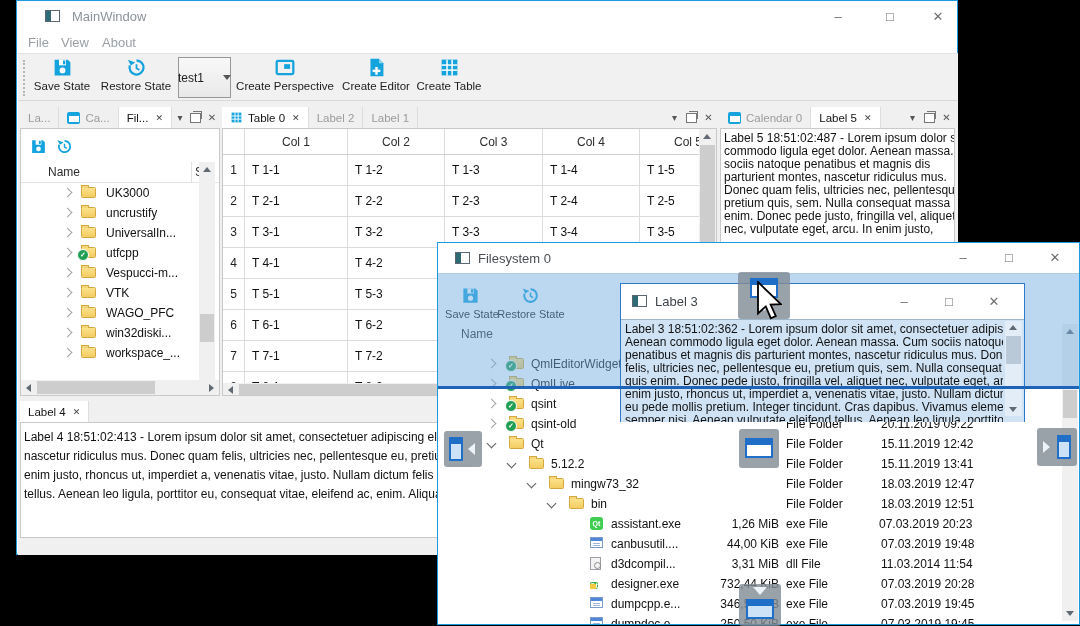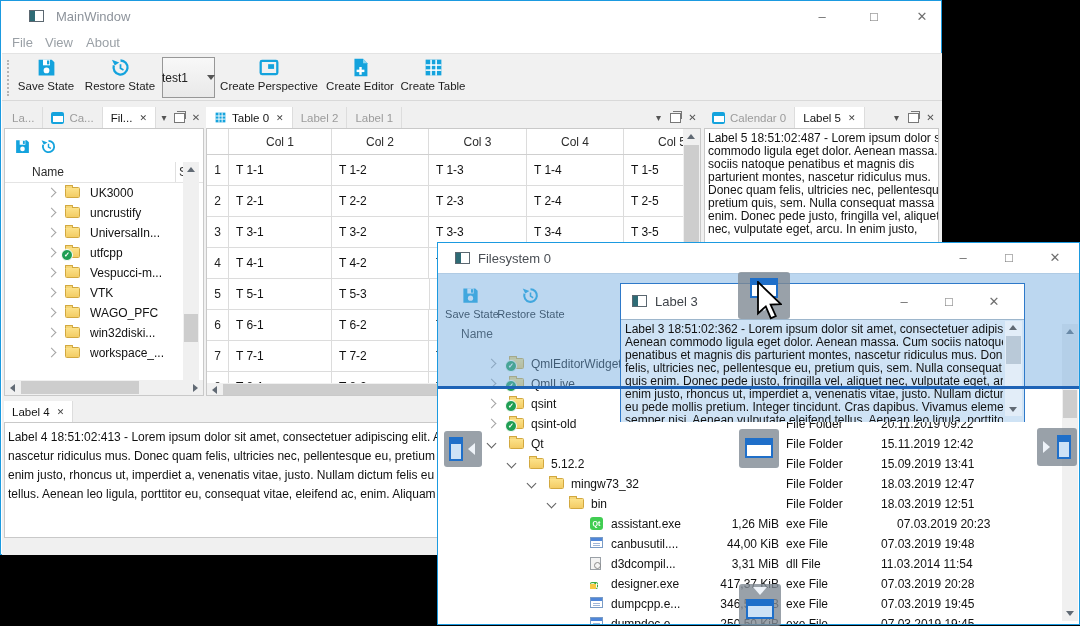--- a/index.html
+++ b/index.html
@@ -92,21 +92,21 @@
   .wtri.right{border-top:6px solid transparent;border-bottom:6px solid transparent;border-left:7px solid #eef3f9;}
   #cursor{position:absolute;z-index:90;}
   .fs-row-size{position:absolute;top:3px;width:121px;text-align:right;white-space:nowrap;}
   .fs-col{position:absolute;top:3px;white-space:nowrap;}
 </style>
 </head>
 <body>
 
 <div id="stage">
 
-  <div class="win" id="main-window" style="left:0;top:0;width:942px;height:555px;">
+  <div class="win" id="main-window" style="left:16px;top:0;width:942px;height:555px;">
     <div class="titlebar">
       <span class="ico-app" style="left:28px;top:9px;"></span>
       <span class="wtitle" style="left:55px;top:8px;color:#8d939b;">MainWindow</span>
       <span class="winbtn" style="left:808px;top:7px;">–</span>
       <span class="winbtn" style="left:860px;top:7px;">□</span>
       <span class="winbtn" style="left:908px;top:7px;">✕</span>
     </div>
     <div class="abs" style="left:0;top:30px;width:940px;height:22px;background:#fff;">
       <span class="menuitem" style="left:11px;top:4px;">File</span>
       <span class="menuitem" style="left:44px;top:4px;">View</span>
@@ -512,21 +512,21 @@
           <span class="fs-row-size" style="left: 220px;"></span>
           <span class="fs-col" style="left: 348px;">File Folder</span>
           <span class="fs-col" style="left: 443px;">15.11.2019 12:42</span>
         </div>
         <div class="trow">
           <span class="chev d" style="left: 70px;"></span>
           <span class="fold" style="left: 91px;"></span>
           <span class="tlabel" style="left: 113px;">5.12.2</span>
           <span class="fs-row-size" style="left: 220px;"></span>
           <span class="fs-col" style="left: 348px;">File Folder</span>
-          <span class="fs-col" style="left: 443px;">15.09.2019 13:41</span>
+          <span class="fs-col" style="left: 443px;">15.11.2019 13:41</span>
         </div>
         <div class="trow">
           <span class="chev d" style="left: 90px;"></span>
           <span class="fold" style="left: 111px;"></span>
           <span class="tlabel" style="left: 133px;">mingw73_32</span>
           <span class="fs-row-size" style="left: 220px;"></span>
           <span class="fs-col" style="left: 348px;">File Folder</span>
           <span class="fs-col" style="left: 443px;">18.03.2019 12:47</span>
         </div>
         <div class="trow">
@@ -535,37 +535,37 @@
           <span class="tlabel" style="left: 153px;">bin</span>
           <span class="fs-row-size" style="left: 220px;"></span>
           <span class="fs-col" style="left: 348px;">File Folder</span>
           <span class="fs-col" style="left: 443px;">18.03.2019 12:51</span>
         </div>
         <div class="trow">
           <span class="fico ico-qt" style="left: 152px;"></span>
           <span class="tlabel" style="left: 173px;">assistant.exe</span>
           <span class="fs-row-size" style="left: 220px;">1,26 MiB</span>
           <span class="fs-col" style="left: 348px;">exe File</span>
-          <span class="fs-col" style="left: 459px;">07.03.2019 20:23</span>
+          <span class="fs-col" style="left: 441px;">07.03.2019 20:23</span>
         </div>
         <div class="trow">
           <span class="fico ico-win" style="left: 152px;"></span>
           <span class="tlabel" style="left: 173px;">canbusutil....</span>
           <span class="fs-row-size" style="left: 220px;">44,00 KiB</span>
           <span class="fs-col" style="left: 348px;">exe File</span>
           <span class="fs-col" style="left: 443px;">07.03.2019 19:48</span>
         </div>
         <div class="trow">
           <span class="fico ico-dll" style="left: 152px;"></span>
           <span class="tlabel" style="left: 173px;">d3dcompil...</span>
           <span class="fs-row-size" style="left: 220px;">3,31 MiB</span>
           <span class="fs-col" style="left: 348px;">dll File</span>
           <span class="fs-col" style="left: 443px;">11.03.2014 11:54</span>
         </div>
-        <div class="trow"><span class="fico ico-qtd" style="left: 152px;"></span><span class="tlabel" style="left: 173px;">designer.exe</span><span class="fs-row-size" style="left: 220px;">417,37 KiB</span><span class="fs-col" style="left: 348px;">exe File</span><span class="fs-col" style="left: 443px;">07.03.2019 20:28</span></div>
+        <div class="trow"><span class="fico ico-qtd" style="left: 152px;"></span><span class="tlabel" style="left: 173px;">designer.exe</span><span class="fs-row-size" style="left: 220px;">732,44 KiB</span><span class="fs-col" style="left: 348px;">exe File</span><span class="fs-col" style="left: 443px;">07.03.2019 20:28</span></div>
         <div class="trow">
           <span class="fico ico-win" style="left: 152px;"></span>
           <span class="tlabel" style="left: 173px;">dumpcpp.e...</span>
           <span class="fs-row-size" style="left: 220px;">346,50 KiB</span>
           <span class="fs-col" style="left: 348px;">exe File</span>
           <span class="fs-col" style="left: 443px;">07.03.2019 19:45</span>
         </div>
         <div class="trow">
           <span class="fico ico-win" style="left: 152px;"></span>
           <span class="tlabel" style="left: 173px;">dumpdoc.e...</span>

